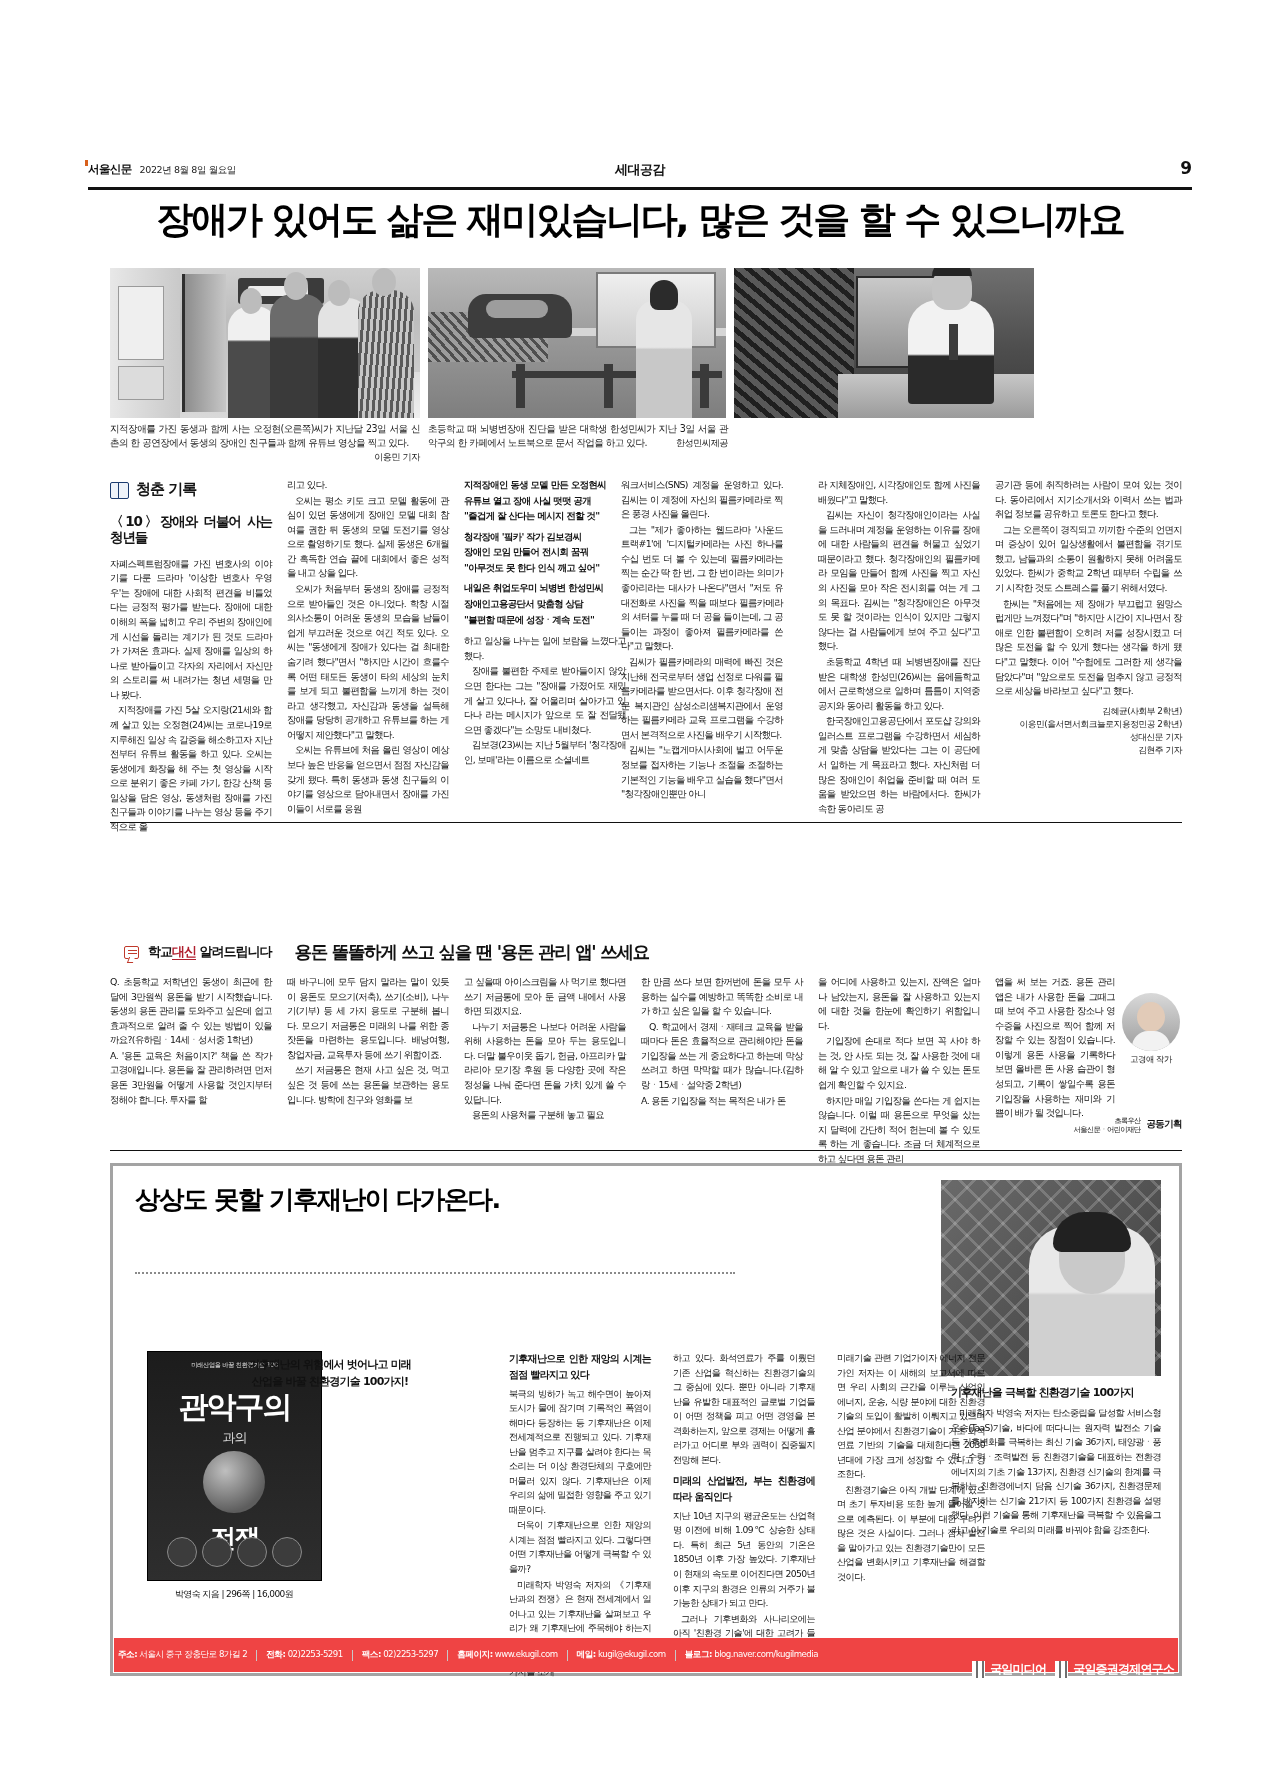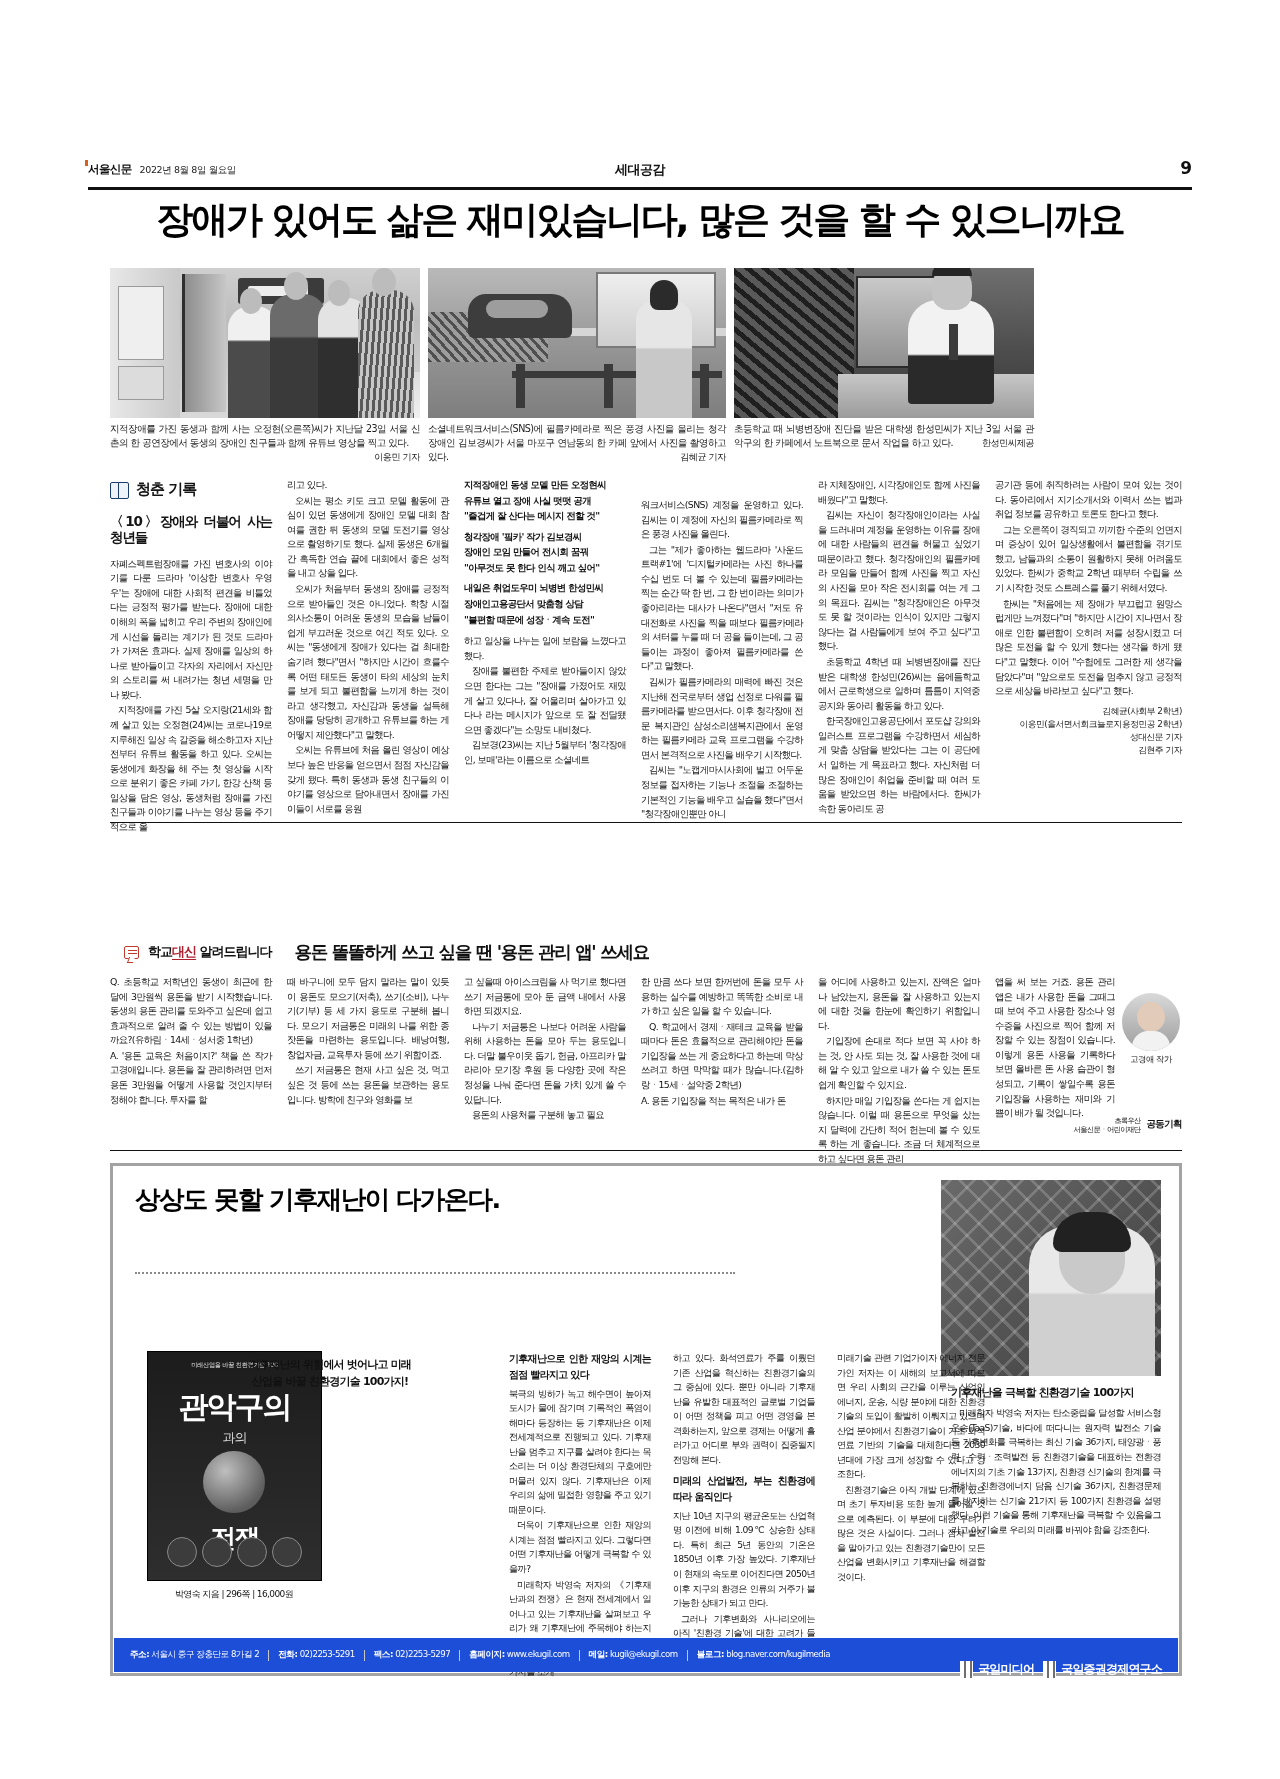--- a/index.html
+++ b/index.html
@@ -90,21 +90,21 @@
   .c1 { width:310px; }
   .c2 { width:298px; }
   .c3 { width:300px; }
   .credit { float:right; font-size:9.2px; letter-spacing:-0.5px; }
 
   
   .article { position:absolute; left:110px; top:478px; width:1072px; height:335px; }
   .acol { position:absolute; top:0; width:162px; height:335px; font-size:9.4px; line-height:1.55; letter-spacing:-0.62px; text-align:justify; color:#141414; }
   .acol p { margin:0 0 1px 0; text-indent:8px; }
   .acol p.ni { text-indent:0; }
-  .a1 { left:0; } .a2 { left:177px; } .a3 { left:354px; } .a4 { left:531px;margin-top:20px; }
+  .a1 { left:0; } .a2 { left:177px; } .a3 { left:354px; } .a4 { left:511px; }
   .a5 { left:708px; } .a6 { left:885px; width:187px;}
 
   .kicker { display:flex; align-items:center; gap:7px; margin-bottom:12px; }
   .kicker .bk { width:19px; height:15px; position:relative; }
   .kicker .bk:before, .kicker .bk:after {
     content:""; position:absolute; top:0; width:9px; height:15px;
     border:1.4px solid #1b3b6f; background:#eef3fa;
   }
   .kicker .bk:before { left:0; border-radius:2px 0 0 2px;}
   .kicker .bk:after { right:0; border-radius:0 2px 2px 0;}
@@ -167,21 +167,21 @@
   .adlead { position:absolute; left:132px; top:190px; width:170px; font-size:11px; font-weight:bold; line-height:1.55; letter-spacing:-0.8px; text-align:center;}
   .adcols { position:absolute; left:232px; top:185px; width:640px; height:250px; }
   .adcol { position:absolute; top:0; width:142px; font-size:9.2px; line-height:1.58; letter-spacing:-0.62px; text-align:justify; color:#141414;}
   .adcol p { margin:0 0 1px 0; text-indent:8px; }
   .adcol p.ni { text-indent:0; }
   .adcol h4 { margin:0 0 4px 0; font-size:10px; letter-spacing:-0.7px;} .d2 { left:164px; } .d3 { left:328px; } .d4 { left:492px; width:148px; }
   .adcolR { position:absolute; right:18px; top:218px; width:210px; font-size:9.2px; line-height:1.58; letter-spacing:-0.62px; text-align:justify;}
   .adcolR h4 { margin:0 0 5px 0; font-size:11px; font-weight:bold; letter-spacing:-0.8px;}
   .adcolR p { margin:0 0 1px 0; text-indent:8px;}
 
-  .adfoot { position:absolute; left:1px; right:1px; bottom:1px; height:34px; background:#1d4ed8; color:#fff; display:flex; align-items:center; padding:0 16px; gap:9px;}
+  .adfoot { position:absolute; left:1px; right:1px; bottom:1px; height:34px; background:#ef4444; color:#fff; display:flex; align-items:center; padding:0 4px; gap:9px;}
   .adfoot .itm { font-size:8.6px; letter-spacing:-0.5px; white-space:nowrap;}
   .adfoot .itm b { font-weight:bold; }
   .adfoot .sep { width:1px; height:11px; background:#c8c8c8; }
   .adfoot .sp { flex:1; }
   .adfoot .brand { display:flex; align-items:center; gap:5px; font-size:12px; font-weight:bold; letter-spacing:-0.8px;margin-top:28px;}
   .adfoot .bmark { display:inline-block; width:13px; height:17px; background:repeating-linear-gradient(90deg,#fff 0 4px,#6f6f6f 4px 6px); }
 </style>
 </head>
 <body>
 
@@ -240,24 +240,20 @@
         <div class="man"></div>
           <div class="tie"></div>
       </div>
     </div>
   </div>
 
   <div class="captions">
     <div class="cap c1">
       <span>지적장애를 가진 동생과 함께 사는 오정현(오른쪽)씨가 지난달 23일 서울 신촌의 한 공연장에서 동생의 장애인 친구들과 함께 유튜브 영상을 찍고 있다.</span>
       <span class="credit">이응민 기자</span>
-    </div>
-    <div class="cap c2">
-      <span>소셜네트워크서비스(SNS)에 필름카메라로 찍은 풍경 사진을 올리는 청각장애인 김보경씨가 서울 마포구 연남동의 한 카페 앞에서 사진을 촬영하고 있다.</span>
-      <span class="credit">김혜균 기자</span>
     </div>
     <div class="cap c3">
       <span>초등학교 때 뇌병변장애 진단을 받은 대학생 한성민씨가 지난 3일 서울 관악구의 한 카페에서 노트북으로 문서 작업을 하고 있다.</span>
       <span class="credit">한성민씨제공</span>
     </div>
   </div>
 
   <div class="article">
 
     <div class="acol a1">

